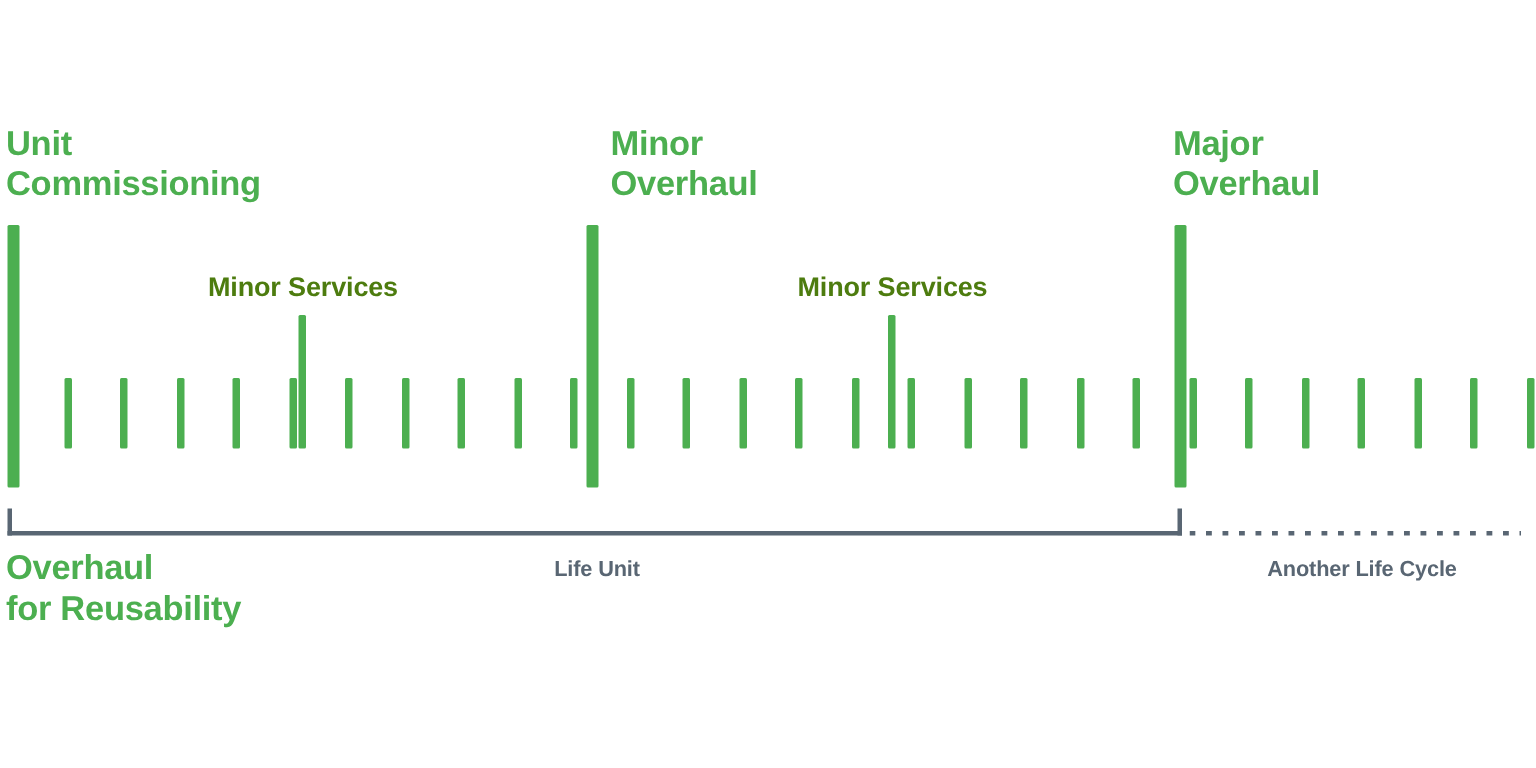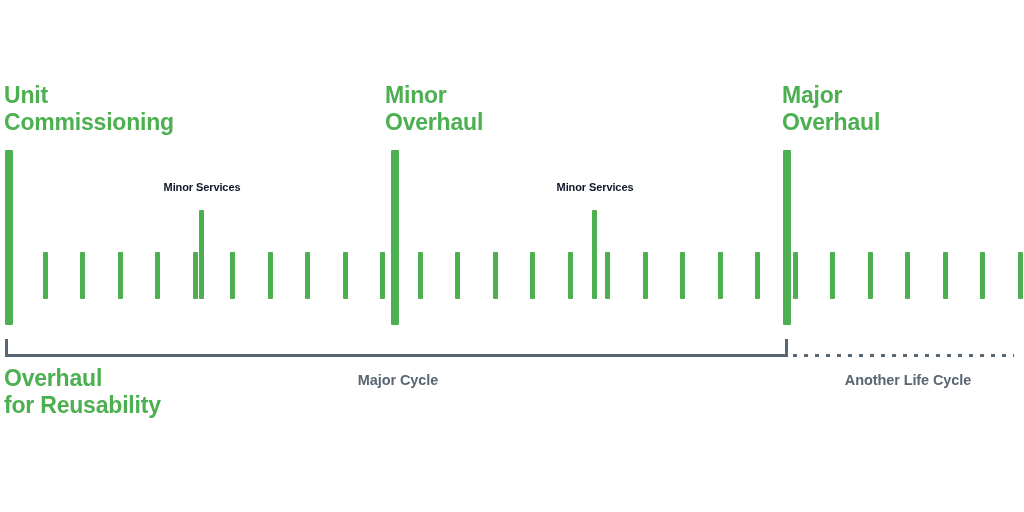--- a/index.html
+++ b/index.html
@@ -43,23 +43,23 @@
     position: absolute;
     color: #4CAF50;
     font-weight: 700;
     font-size: 23px;
     line-height: 1.18;
     letter-spacing: -0.2px;
     white-space: pre-line;
   }
   .service-label {
     position: absolute;
-    color: #0f172a;
+    color: #4d7c0f;
     font-weight: 700;
-    font-size: 11px;
+    font-size: 18px;
     line-height: 1.2;
     letter-spacing: -0.1px;
     white-space: nowrap;
     transform: translateX(-50%);
   }
 
   
   .bracket-line {
     position: absolute;
     background: #596673;
@@ -140,34 +140,34 @@
       <div class="service-label" style="left: 202px; top: 181px;">Minor Services</div>
       <div class="tick service" style="left: 592px;"></div>
       <div class="service-label" style="left: 595px; top: 181px;">Minor Services</div>
     </div>
 
   <div id="milestones-layer">
       <div class="tick major" style="left: 5px;"></div>
       <div class="major-label" style="left: 4px; top: 82px;">Unit
 Commissioning</div>
       <div class="tick major" style="left: 391px;"></div>
-      <div class="major-label" style="left: 385px; top: 82px;">Minor
+      <div class="major-label" style="left: 407px; top: 82px;">Minor
 Overhaul</div>
       <div class="tick major" style="left: 783px;"></div>
       <div class="major-label" style="left: 782px; top: 82px;">Major
 Overhaul</div>
     </div>
 
   <div id="bracket-layer">
       <div class="bracket-line" style="left: 5px; top: 354px; width: 783px;"></div>
       <div class="bracket-cap" style="left: 5px; top: 339px;"></div>
       <div class="bracket-cap" style="left: 785px; top: 339px;"></div>
       <div class="bracket-dotted" style="left: 793px; top: 354px; width: 221px;"></div>
     </div>
 
   <div id="spans-layer">
       <div class="span-label accent" style="left: 4px; top: 365px;">Overhaul
 for Reusability</div>
-      <div class="span-label muted" style="left: 398px; top: 372px;">Major Cycle</div>
+      <div class="span-label muted" style="left: 398px; top: 372px;">Life Unit</div>
       <div class="span-label muted" style="left: 908px; top: 372px;">Another Life Cycle</div>
     </div>
 
 </div>
 
 </body></html>

